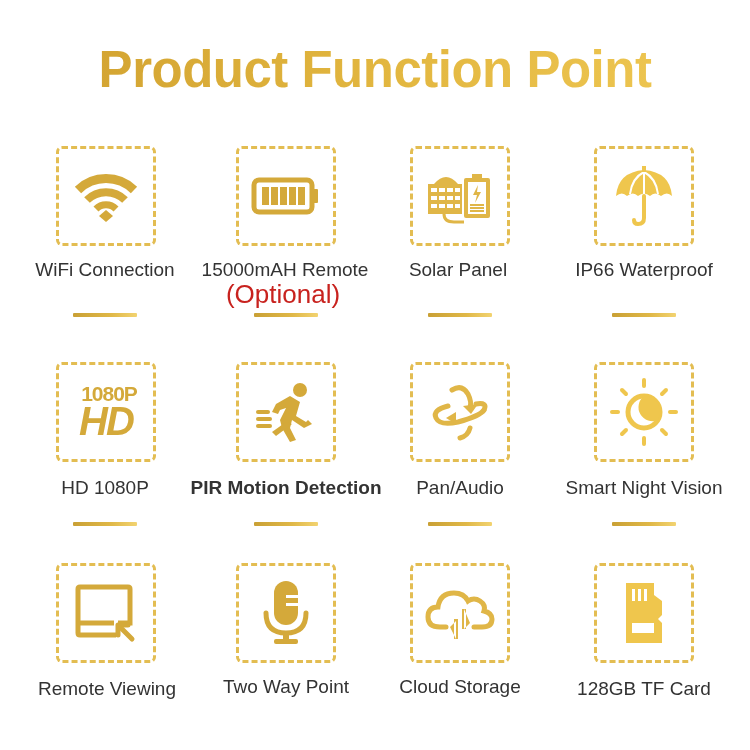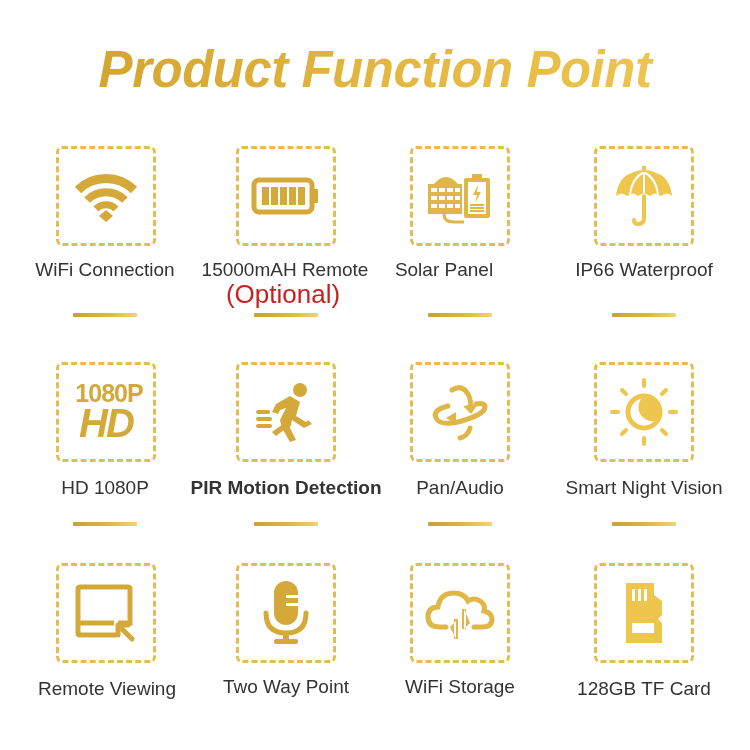--- a/index.html
+++ b/index.html
@@ -6,21 +6,20 @@
   html, body { width: 750px; height: 750px; background: #ffffff; overflow: hidden; }
   body { position: relative; font-family: "Liberation Sans", sans-serif; }
 
   .title {
     position: absolute; left: 0; top: 40px; width: 750px; text-align: center;
     font-family: "Liberation Sans", sans-serif; font-weight: 700; font-size: 51px;
     letter-spacing: -0.5px;
     background: linear-gradient(90deg, #cf9f2e 0%, #e2b63f 50%, #f0c955 100%);
     -webkit-background-clip: text; background-clip: text; color: transparent;
     line-height: 60px;
-    font-style: italic;
   }
   .box {
     position: absolute; width: 100px; height: 100px;
     border: 3px dashed #e3bd52; border-radius: 6px;
     display: flex; align-items: center; justify-content: center;
   }
   .box svg { width: 72px; height: 72px; }
   .label {
     position: absolute; width: 220px; text-align: center;
     font-size: 19px; color: #333333; white-space: nowrap; line-height: 22px;
@@ -97,21 +96,21 @@
       </g>
       <path d="M54 25 L49 35 L53 35 L51 43 L57 32 L53 32 Z" fill="#e0b647"></path>
       <g fill="#e0b647">
         <rect x="46" y="44" width="14" height="2"></rect>
           <rect x="46" y="47" width="14" height="2"></rect>
           <rect x="46" y="50" width="14" height="2"></rect>
       </g>
       <path d="M20 54 Q20 62 30 62 L40 62" fill="none" stroke="#e0b647" stroke-width="3"></path>
     </svg>
   </div>
-  <div class="label" style="left:334px;top:259px;">Solar Panel</div>
+  <div class="label" style="left:348px;top:259px;">Solar Panel</div>
   <div class="divider" style="left:428px;top:313px;"></div>
 </div>
 
 <div>
   <div class="box" style="left:594px;top:146px;">
     <svg viewBox="0 0 72 72">
       <path d="M8 36 Q10 12 36 10 Q62 12 64 36 Q59 31 53 36 Q47 31 42 36 Q36 31 30 36 Q25 31 19 36 Q14 31 8 36 Z" fill="#efc64d"></path>
       <g stroke="#ffffff" stroke-width="2" fill="none">
         <path d="M36 12 L36 34"></path>
         <path d="M36 12 Q24 18 22 34"></path>
@@ -121,21 +120,21 @@
       <path d="M36 36 L36 58 Q36 64 30 64 Q26 64 26 60" fill="none" stroke="#efc64d" stroke-width="4" stroke-linecap="round"></path>
     </svg>
   </div>
   <div class="label" style="left:534px;top:259px;">IP66 Waterproof</div>
   <div class="divider" style="left:612px;top:313px;"></div>
 </div>
 
 <div>
   <div class="box" style="left:56px;top:362px;">
     <div style="display:flex;flex-direction:column;align-items:center;line-height:1;color:#d4a93a;font-family:'Liberation Sans',sans-serif;font-weight:700;">
-      <span style="font-size:25px;letter-spacing:-1px;margin-left:6px;">1080P</span>
+      <span style="font-size:21px;letter-spacing:-1px;margin-left:6px;">1080P</span>
       <span style="font-size:40px;font-style:italic;letter-spacing:-2px;margin-top:-3px;">HD</span>
     </div>
   </div>
   <div class="label" style="left:-5px;top:477px;">HD 1080P</div>
   <div class="divider" style="left:73px;top:522px;"></div>
 </div>
 
 <div>
   <div class="box" style="left:236px;top:362px;">
     <svg viewBox="0 0 72 72">
@@ -218,21 +217,21 @@
 </div>
 
 <div>
   <div class="box" style="left:410px;top:563px;">
     <svg viewBox="0 0 72 72">
       <path d="M22 50 L16 50 Q4 50 4 40 Q4 30 14 30 Q16 16 30 16 Q40 16 44 24 Q50 20 56 24 Q62 28 60 34 Q68 36 68 42 Q68 50 58 50 L50 50" fill="none" stroke="#e0b647" stroke-width="5" stroke-linecap="round"></path>
       <path d="M32 62 L32 44 L26 50 Z M30 42 L34 42 L34 62 L30 62 Z" fill="#e0b647"></path>
       <path d="M40 32 L40 52 L46 46 Z M38 32 L42 32 L42 52 L38 52 Z" fill="#e0b647"></path>
     </svg>
   </div>
-  <div class="label" style="left:350px;top:676px;">WiFi Storage</div>
+  <div class="label" style="left:350px;top:676px;">Cloud Storage</div>
 </div>
 
 <div>
   <div class="box" style="left:594px;top:563px;">
     <svg viewBox="0 0 72 72">
       <path d="M18 6 L46 6 L46 18 L54 24 L54 38 L50 42 L54 46 L54 66 L18 66 Z" fill="#efc64d"></path>
       <rect x="24" y="12" width="3" height="12" fill="#ffffff"></rect>
       <rect x="30" y="12" width="3" height="12" fill="#ffffff"></rect>
       <rect x="36" y="12" width="3" height="12" fill="#ffffff"></rect>
       <rect x="24" y="46" width="22" height="10" fill="#ffffff"></rect>

